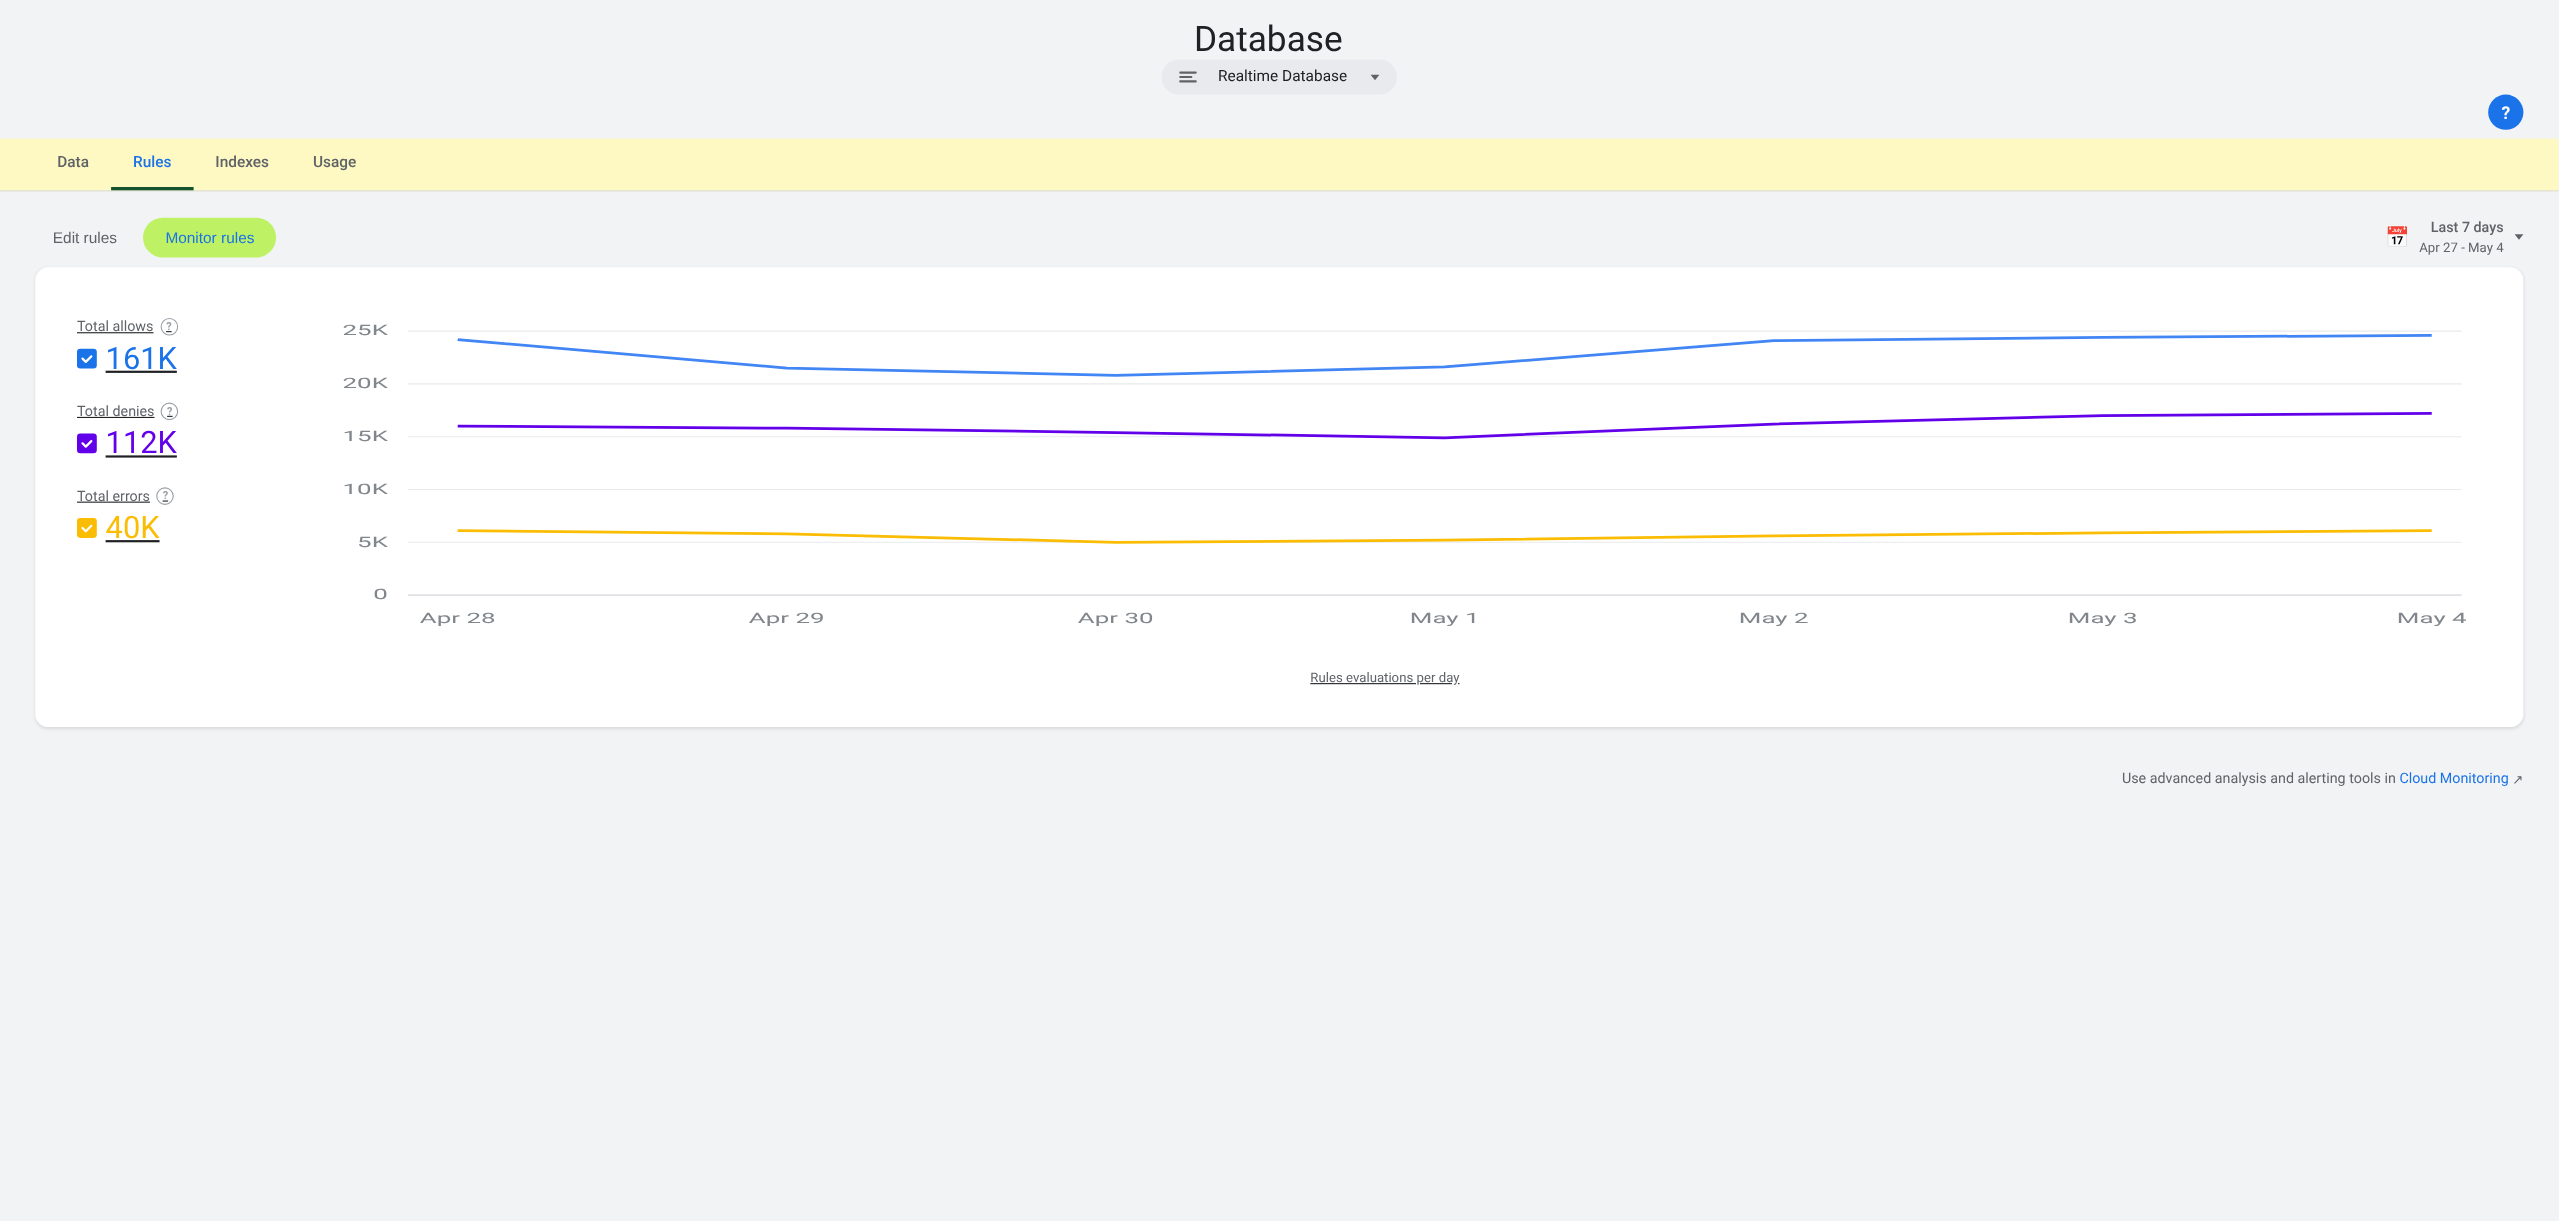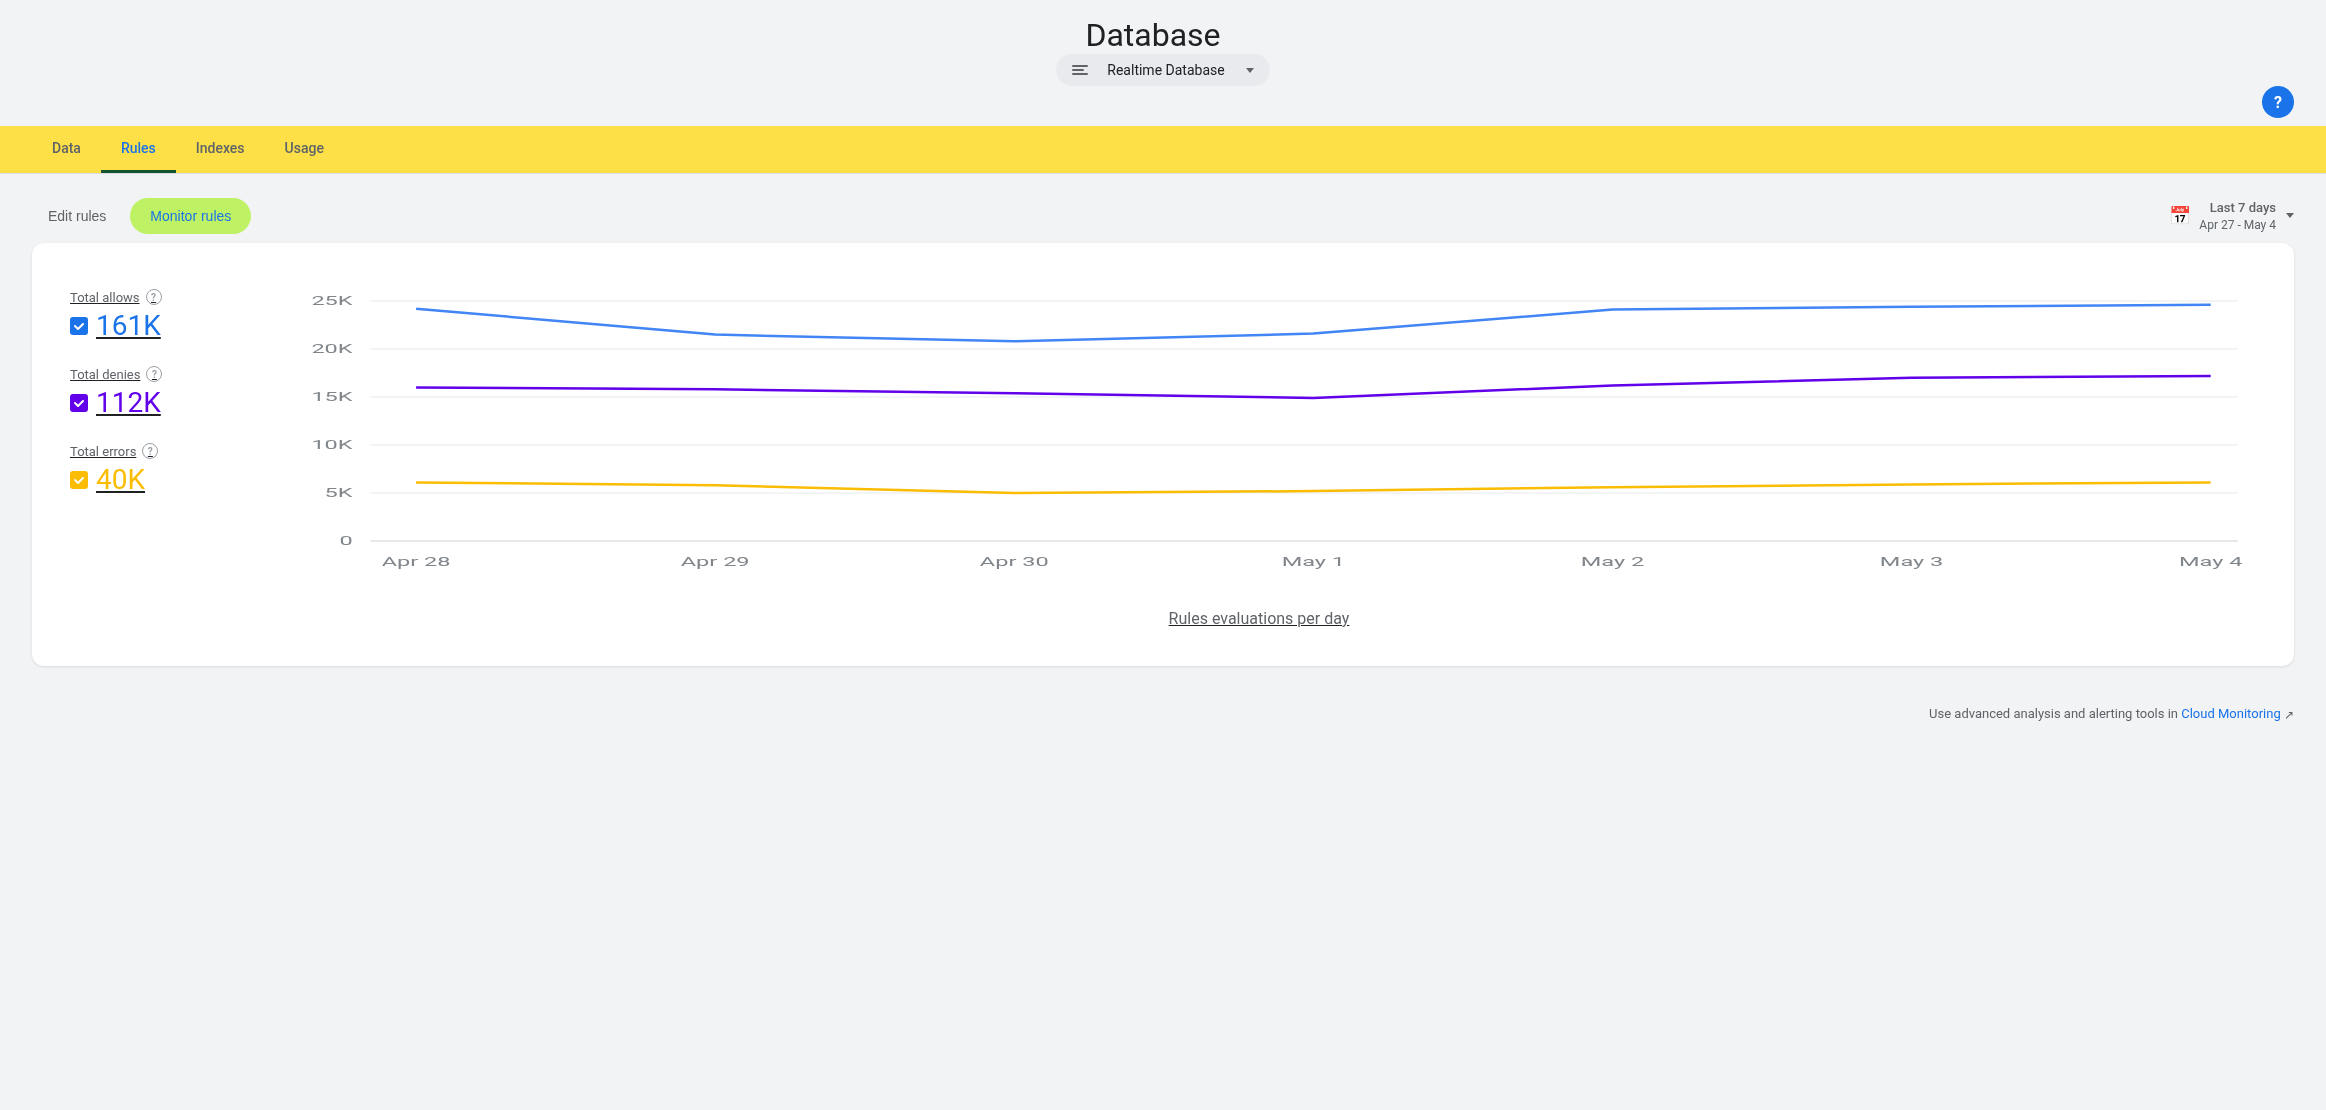--- a/index.html
+++ b/index.html
@@ -67,21 +67,21 @@
       align-items: center;
       justify-content: center;
       font-size: 16px;
       font-weight: bold;
       cursor: pointer;
     }
     .tabs {
       display: flex;
       align-items: center;
       padding: 0 32px;
-      background: #fde047;
+      background: #fef9c3;
       border-bottom: 1px solid #dadce0;
       margin-top: 8px;
       gap: 0;
     }
     .tab {
       padding: 14px 20px;
       font-size: 14px;
       font-weight: 500;
       color: #5f6368;
       cursor: pointer;
@@ -218,21 +218,21 @@
     .chart-area {
       flex: 1;
       position: relative;
     }
     svg.chart {
       width: 100%;
       height: 320px;
     }
     .chart-xlabel {
       text-align: center;
-      font-size: 16px;
+      font-size: 12px;
       color: #5f6368;
       margin-top: 4px;
     }
     .footer-text {
       text-align: right;
       padding: 16px 32px;
       font-size: 13px;
       color: #5f6368;
     }
     .footer-text a {

